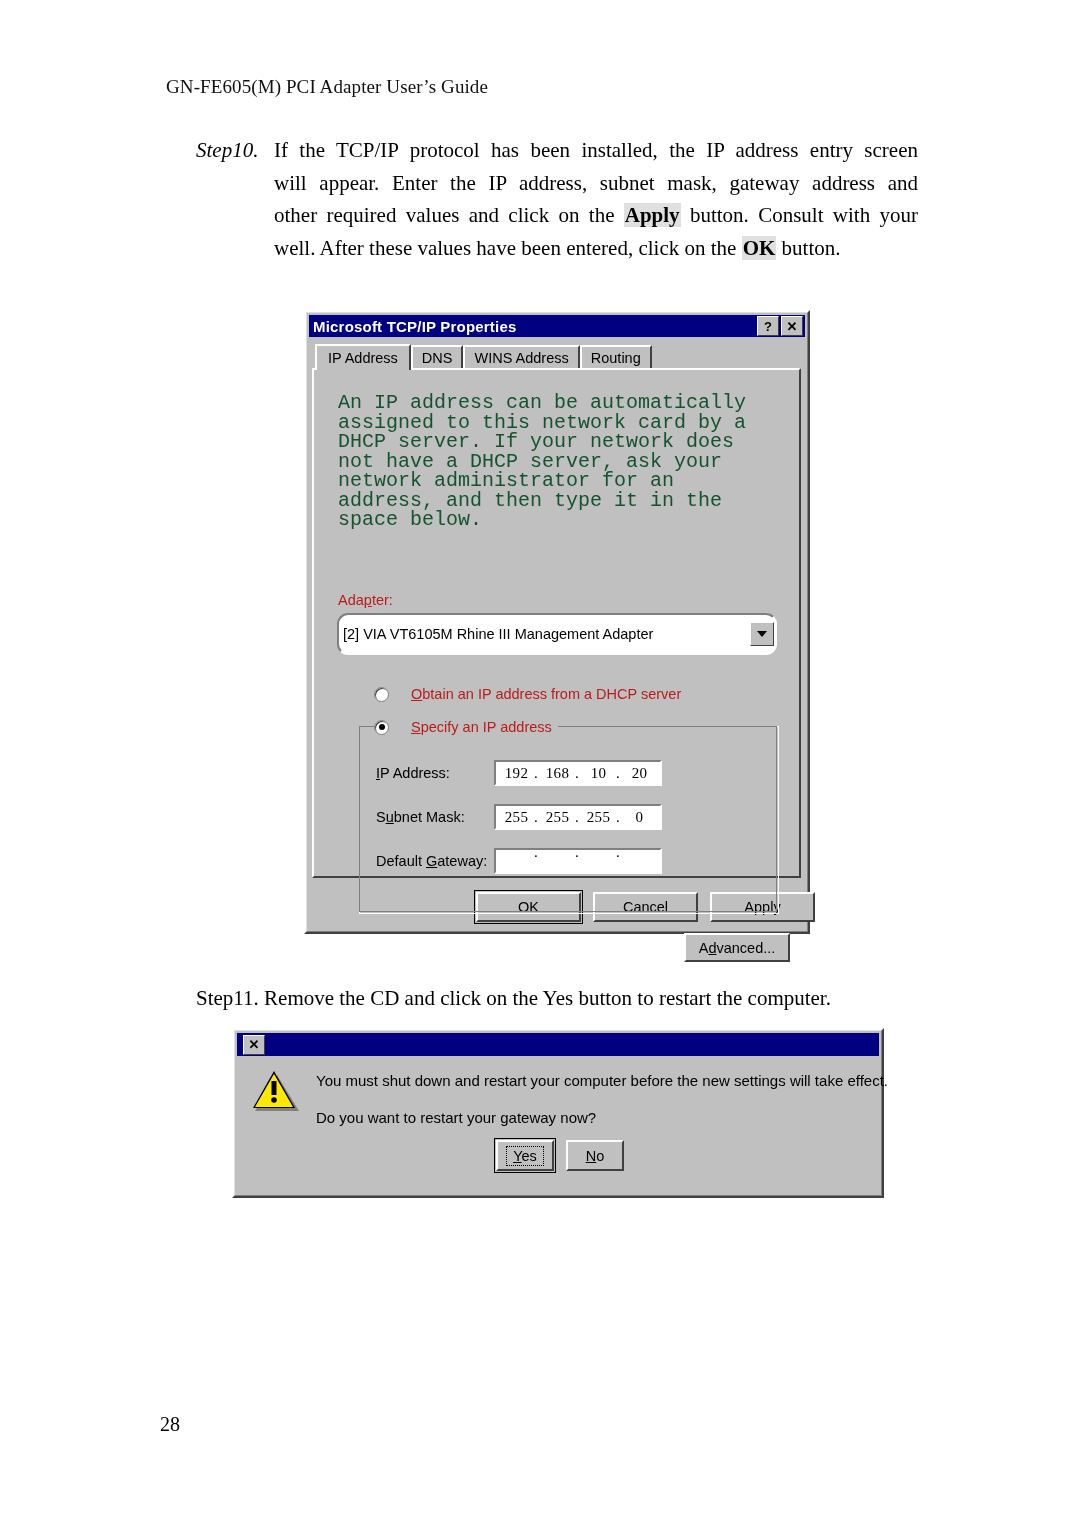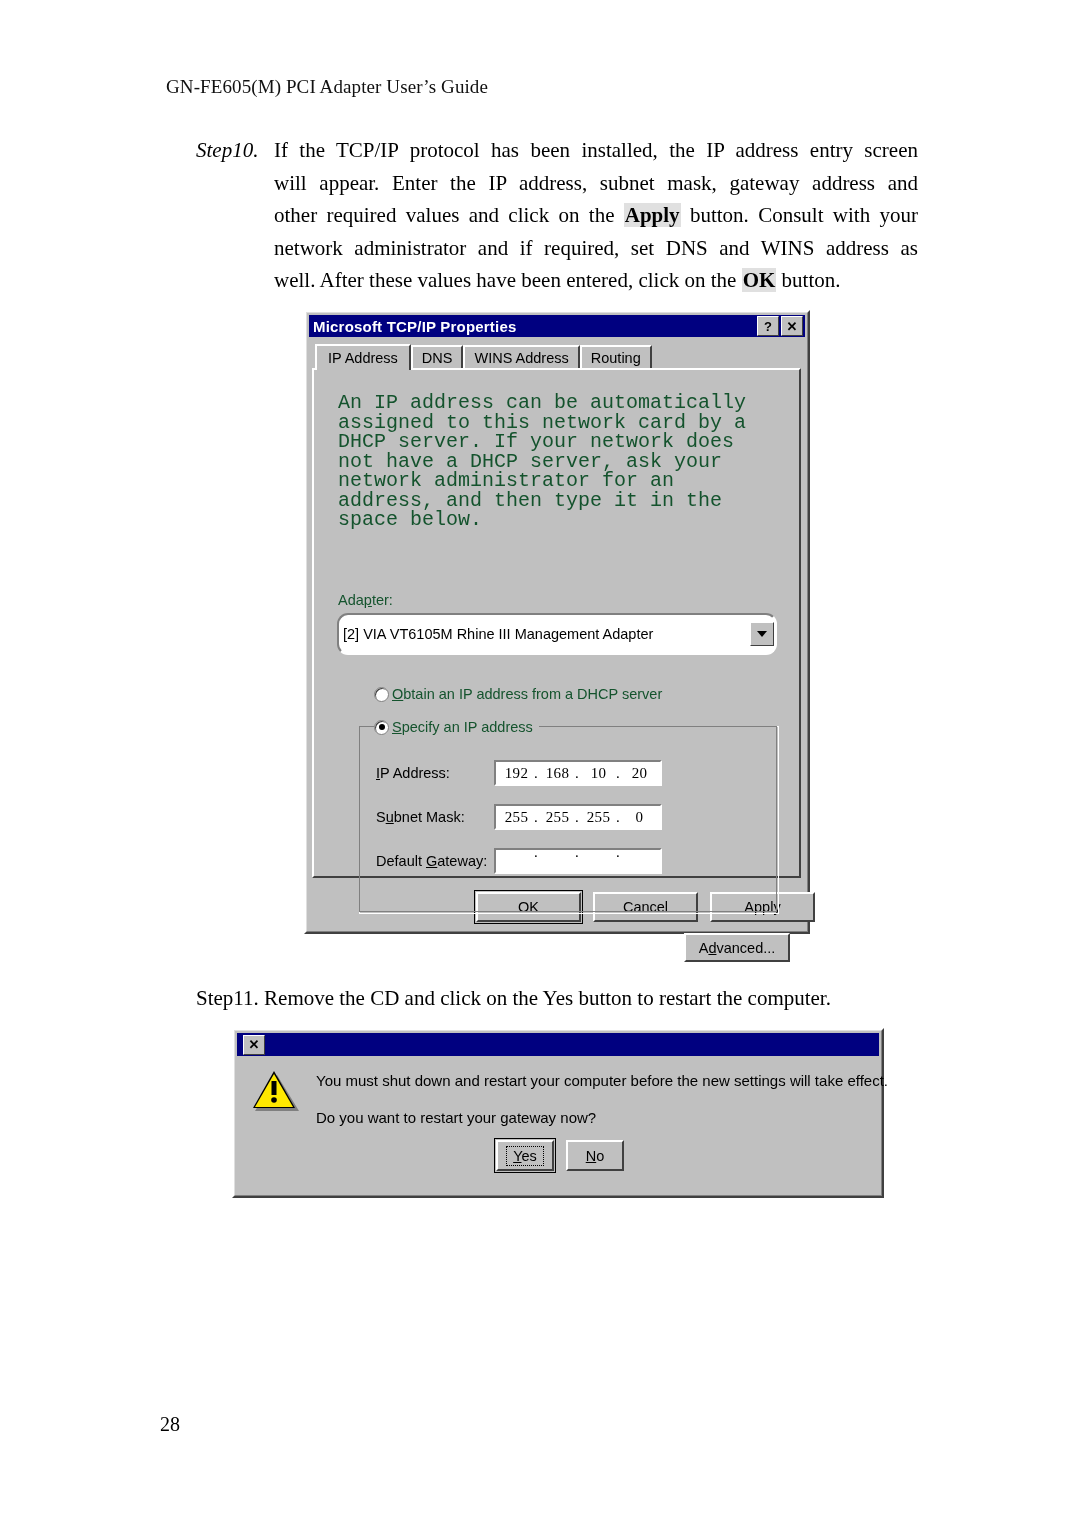--- a/index.html
+++ b/index.html
@@ -197,21 +197,21 @@
     top: 23px;
     width: 440px;
     font-size: 20px;
     line-height: 19.5px;
     color: #14532d;
     font-family: Liberation Mono, monospace;
   }
   .lbl {
     font-size: 14.5px;
     font-family: "Liberation Sans", sans-serif;
-    color: #14532d;
+    color: #b91c1c;
   }
   .ul { text-decoration: underline; }
 
   .adapter-label { position: absolute; left: 24px; top: 222px; }
   .combo {
     position: absolute;
     left: 23px;
     top: 243px;
     width: 440px;
     height: 42px;
@@ -250,21 +250,21 @@
     width: 0; height: 0;
     border-left: 5px solid transparent;
     border-right: 5px solid transparent;
     border-top: 6px solid #000;
   }
 
   .radio-row {
     position: absolute;
     display: flex;
     align-items: center;
-    gap: 3px;
+    gap: 22px;
   }
   #radio-dhcp { left: 60px; top: 316px; }
   #radio-static { left: 60px; top: 349px; z-index: 4; background: #c0c0c0; padding-right: 6px; }
   .radio {
     width: 13px; height: 13px;
     border-radius: 50%;
     background: #ffffff;
     border: 1px solid #808080;
     box-shadow: inset 1px 1px 0 #404040, inset -1px -1px 0 #ffffff;
     position: relative;
@@ -429,21 +429,20 @@
 
 <div class="page-header">GN-FE605(M) PCI Adapter User’s Guide</div>
 
 <div class="step-block">
   <div class="step-row">
     <div class="step-label">Step10.</div>
     <div class="step-body">
       <span class="ln">If the TCP/IP protocol has been installed, the IP address entry screen</span>
       <span class="ln">will appear. Enter the IP address, subnet mask, gateway address and</span>
       <span class="ln"><span>other required values and click on the </span><span class="hl">Apply</span><span> button. Consult with your</span></span>
-      <span class="ln">network administrator and if required, set DNS and WINS address as</span>
       <span class="ln last"><span>well. After these values have been entered, click on the </span><span class="hl">OK</span><span> button.</span></span>
     </div>
   </div>
 </div>
 
 <div class="step11">Step11. Remove the CD and click on the Yes button to restart the computer.</div>
 
 <div class="page-number">28</div>
 
 <div class="win win-outer" id="tcpip-dialog">

